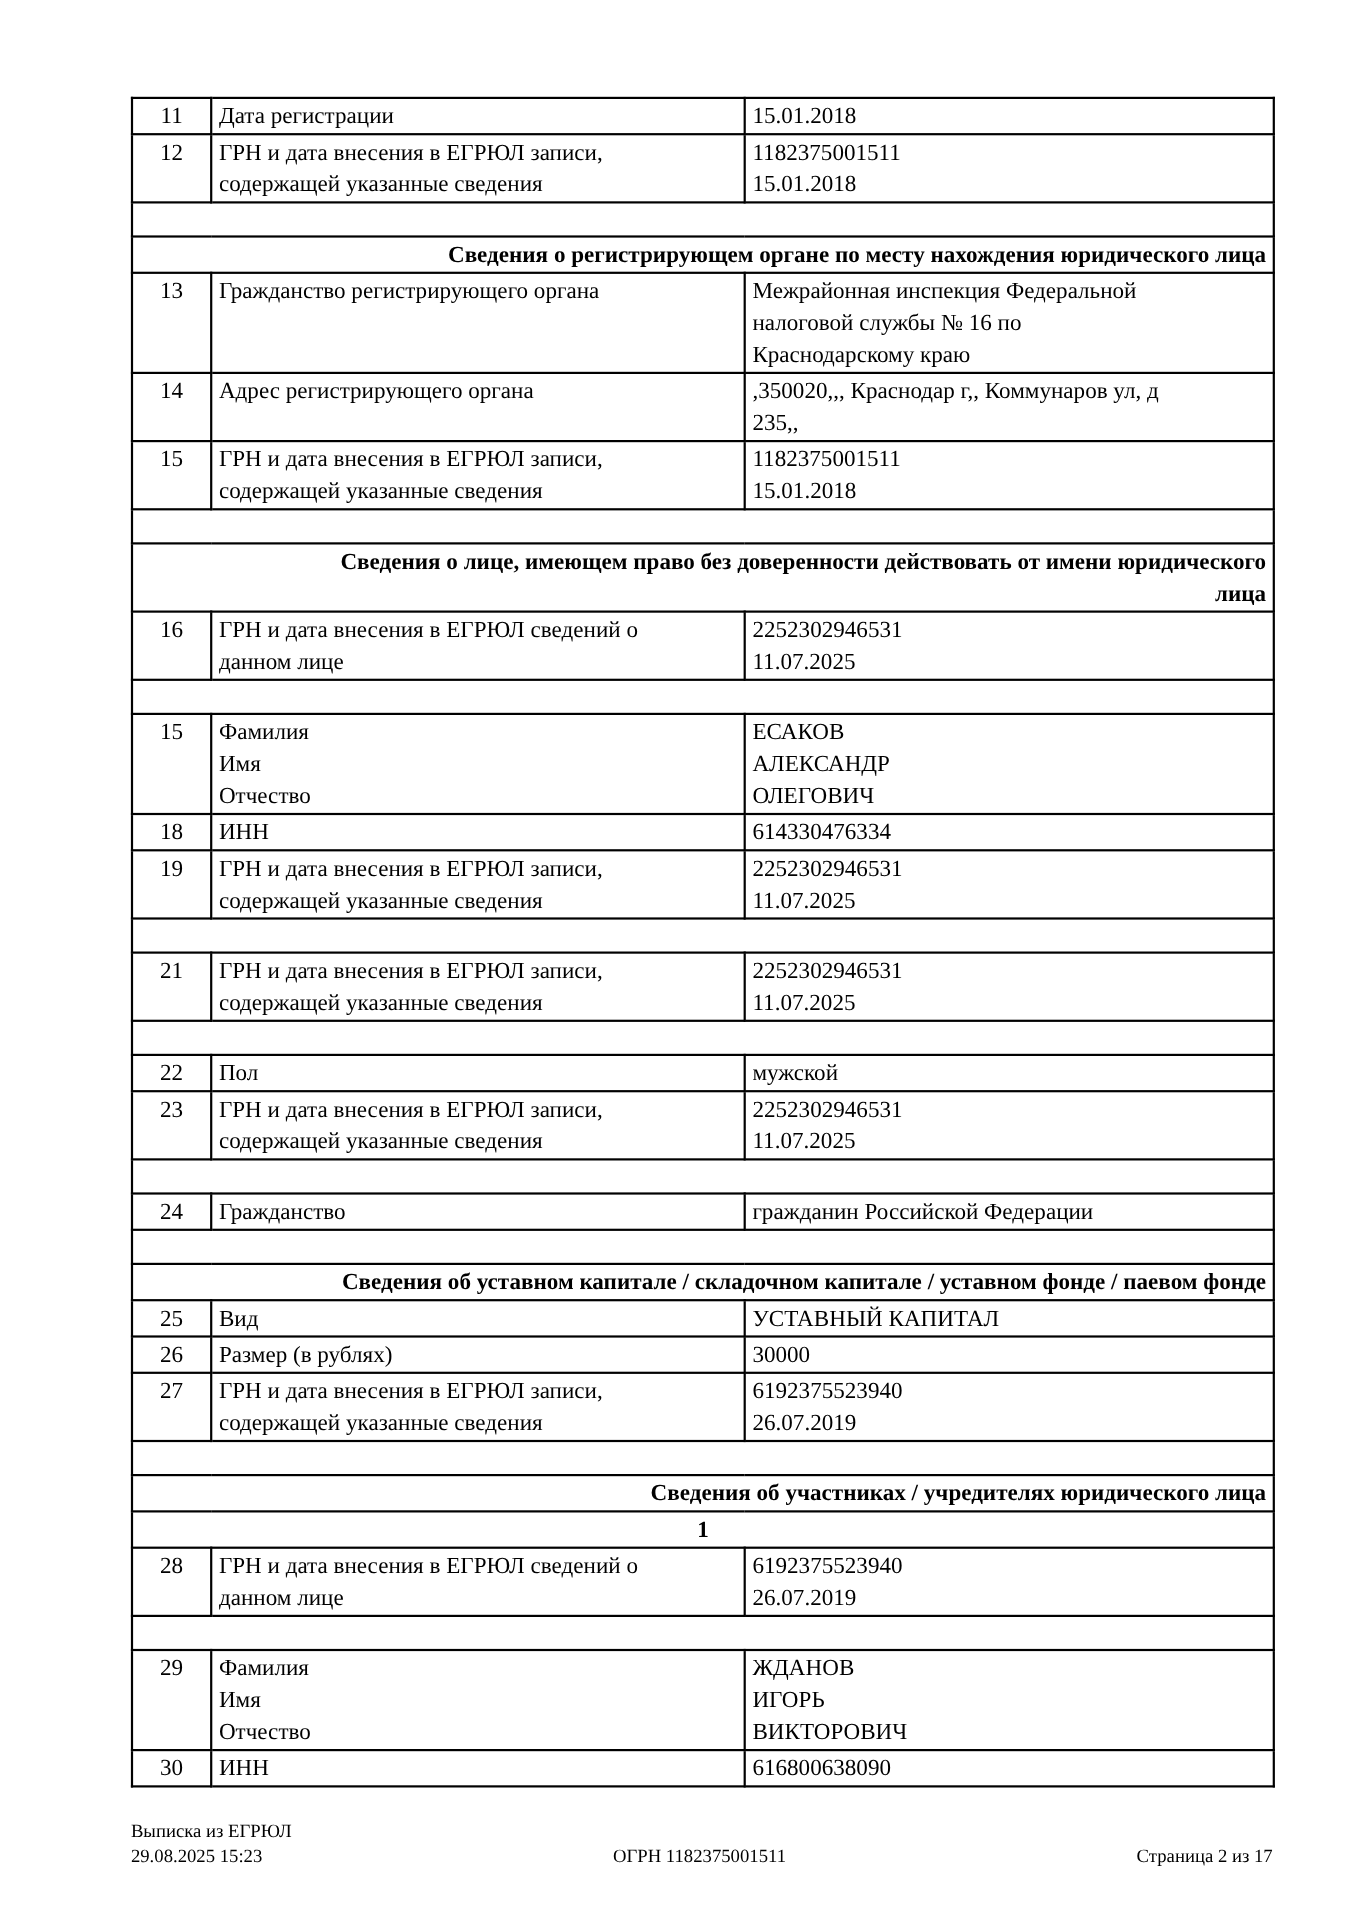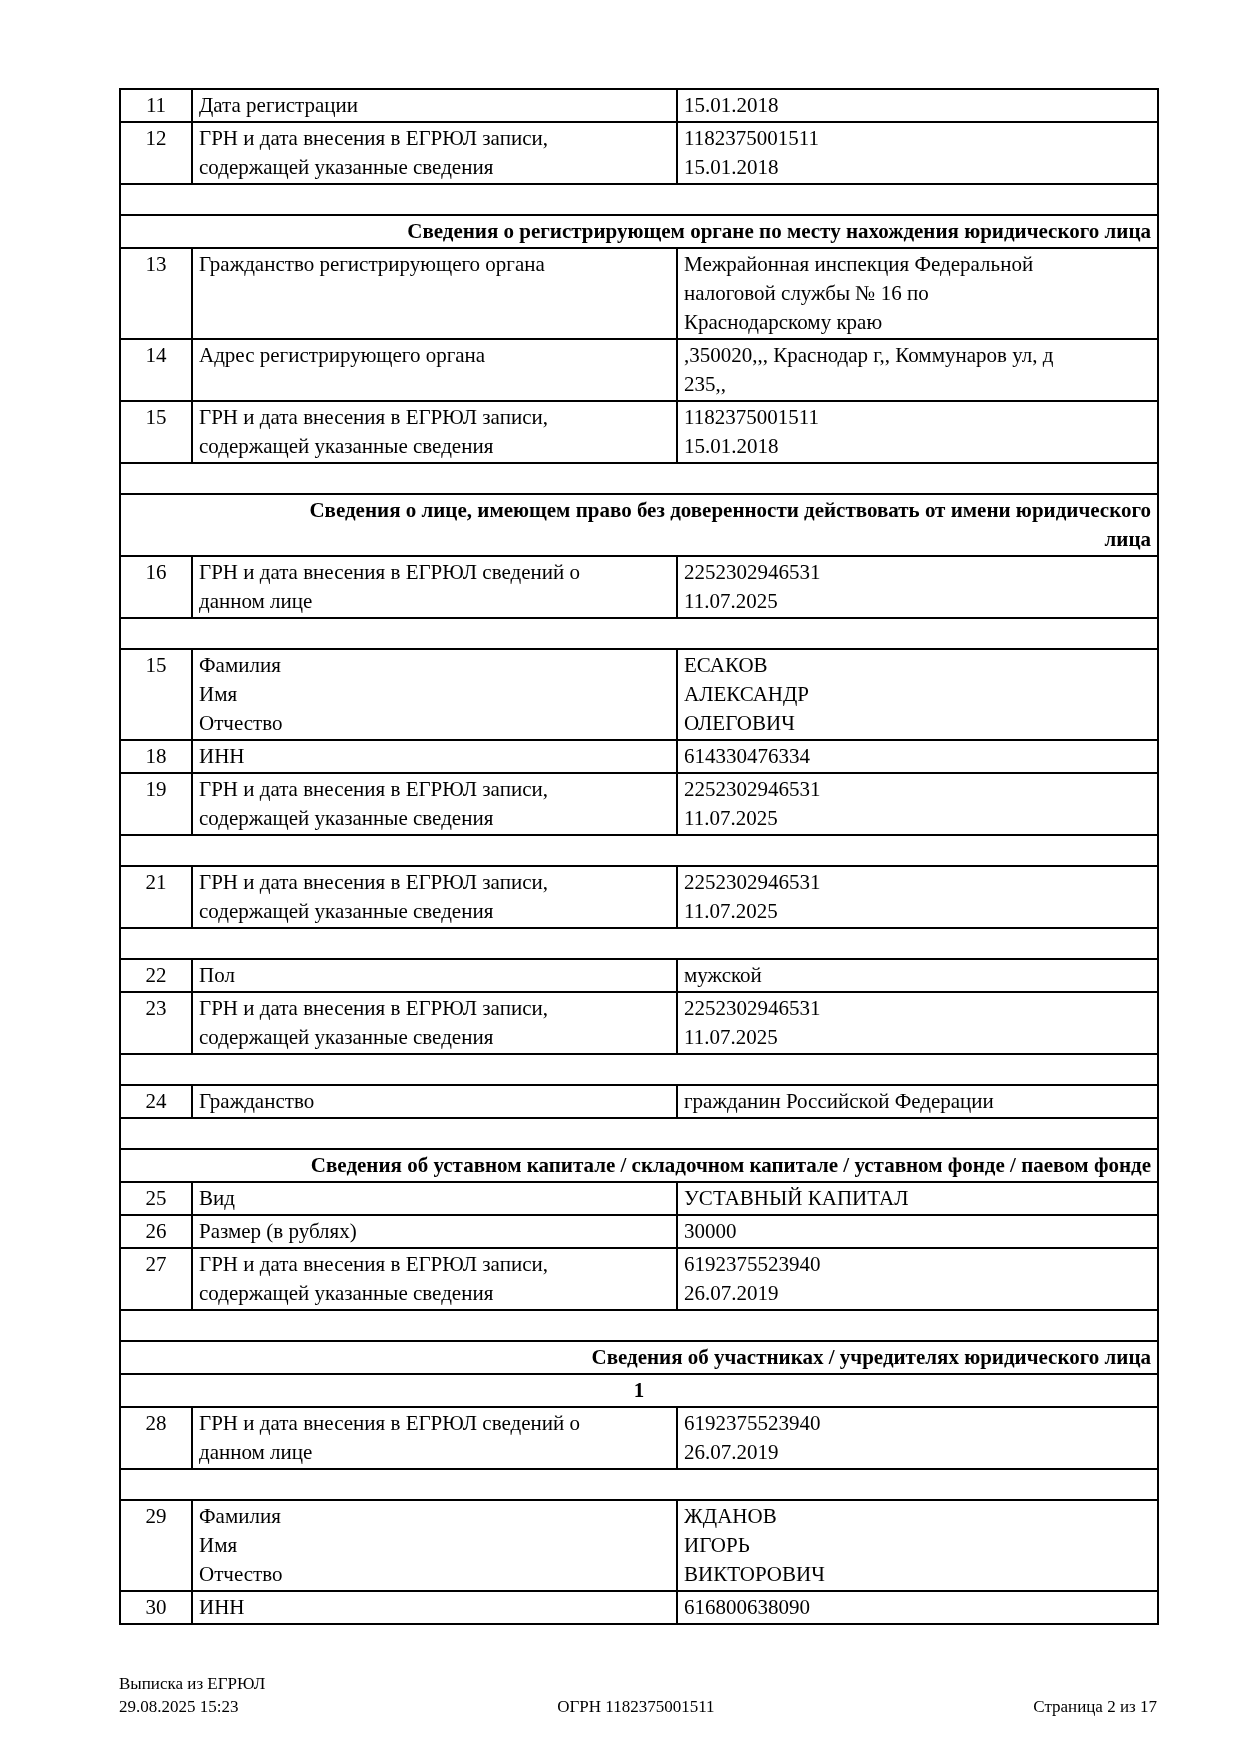--- a/index.html
+++ b/index.html
@@ -48,21 +48,20 @@
     padding: 0;
   }
   .cell-line { white-space: normal; }
   .page-footer {
     position: absolute;
     left: 119px;
     top: 1653px;
     width: 1038px;
     font-size: 17px;
     line-height: 23px;
-    margin-top: 19px;
   }
   .footer-row2 {
     display: flex;
     justify-content: space-between;
     align-items: baseline;
     gap: 27px;
   }
   .footer-row2 > span { display: inline-block; }
 </style>
 </head>

